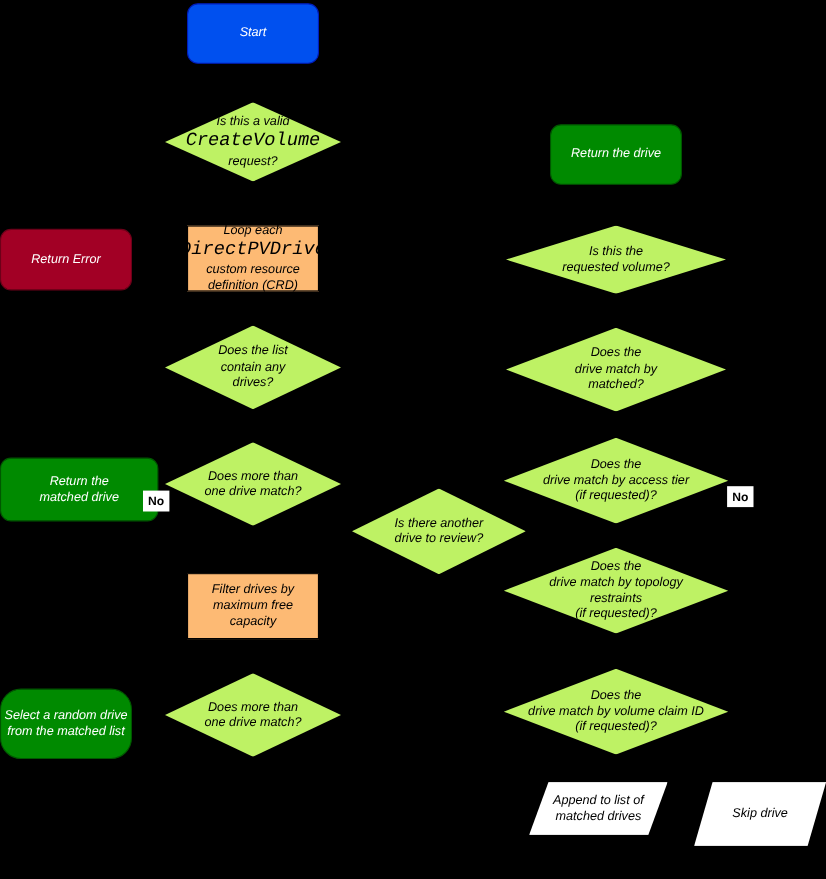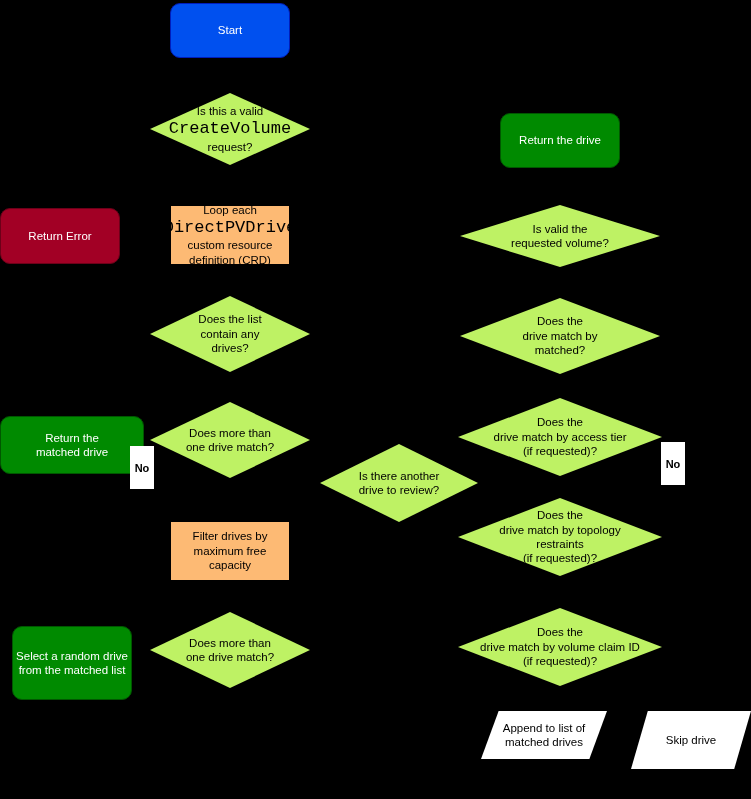--- a/index.html
+++ b/index.html
@@ -17,20 +17,21 @@
   }
   .node {
     position: absolute;
     box-sizing: border-box;
     display: flex;
     align-items: center;
     justify-content: center;
     text-align: center;
     line-height: 1.25;
     font-size: 11.5px;
+    font-style: italic;
   }
   .rounded {
     border-radius: 10px;
   }
   .rect {
     background: #fdba74;
     color: #000000;
     border: 1px solid #000000;
   }
   .start {
@@ -60,21 +61,21 @@
     background: #ffffff;
     color: #000000;
     clip-path: polygon(14% 0%, 100% 0%, 86% 100%, 0% 100%);
   }
   .label-box {
     position: absolute;
     background: #ffffff;
     color: #000000;
     font-size: 11px;
     font-weight: bold;
-    padding: 13px 3px;
+    padding: 1px 3px;
     border: 0;
     display: flex;
     align-items: center;
     justify-content: center;
   }
   .mono {
     font-family: "Liberation Mono", monospace;
     font-size: 17px;
   }
   .txt {
@@ -110,21 +111,21 @@
     <div>
       <span class="txt">Loop each</span>
       <span class="txt mono">DirectPVDrive</span>
       <span class="txt">custom resource</span>
       <span class="txt">definition (CRD)</span>
     </div>
   </div>
 
   <div class="node diamond" style="left:460px; top:205px; width:200px; height:62px;">
     <div class="inner">
-      <span class="txt">Is valid the</span>
+      <span class="txt">Is this the</span>
       <span class="txt">requested volume?</span>
     </div>
   </div>
 
   <div class="node diamond" style="left:150px; top:296px; width:160px; height:76px;">
     <div class="inner">
       <span class="txt">Does the list</span>
       <span class="txt">contain any</span>
       <span class="txt">drives?</span>
     </div>
@@ -184,21 +185,21 @@
   </div>
 
   <div class="node diamond" style="left:458px; top:498px; width:204px; height:78px;">
     <div class="inner">
       <span class="txt">Does the</span>
       <span class="txt">drive match by topology restraints</span>
       <span class="txt">(if requested)?</span>
     </div>
   </div>
 
-  <div class="node rounded green" style="left:12px; top:626px; width:120px; height:74px;">
+  <div class="node rounded green" style="left:0px; top:626px; width:120px; height:64px;border-radius:19px;">
     <div>
       <span class="txt">Select a random drive</span>
       <span class="txt">from the matched list</span>
     </div>
   </div>
 
   <div class="node diamond" style="left:150px; top:612px; width:160px; height:76px;">
     <div class="inner">
       <span class="txt">Does more than</span>
       <span class="txt">one drive match?</span>

